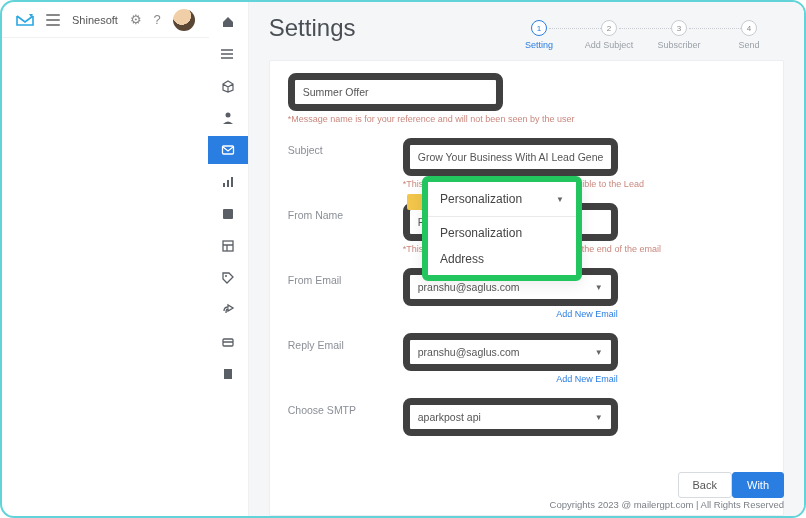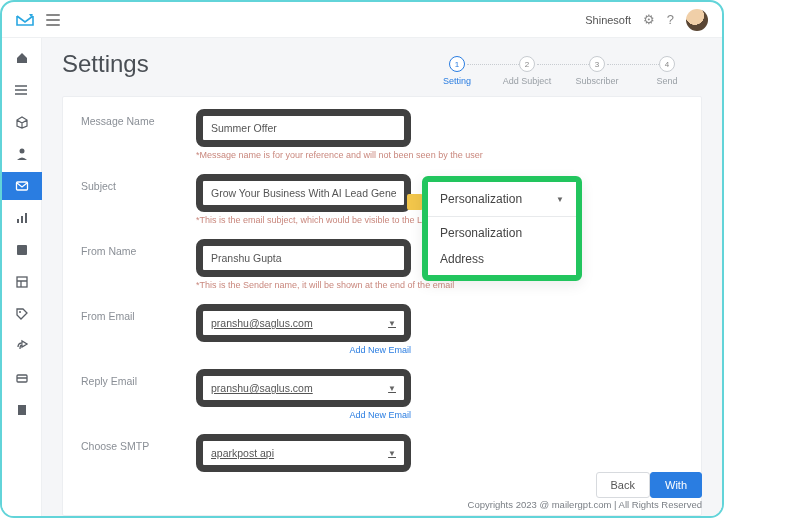--- a/index.html
+++ b/index.html
@@ -1,17 +1,17 @@
 <!DOCTYPE html>
 <html><head>
 <meta charset="utf-8">
 <style>
 * { box-sizing: border-box; margin: 0; padding: 0; font-family: -apple-system, BlinkMacSystemFont, "Segoe UI", Arial, sans-serif; }
 html, body { width: 806px; height: 518px; background: #fff; }
-.app { width: 724px; height: 518px; border: 2px solid #62d4d9; border-radius: 14px; overflow: hidden; display: flex; flex-direction: column; position: relative; }
+.app { width: 806px; height: 518px; border: 2px solid #62d4d9; border-radius: 14px; overflow: hidden; display: flex; position: relative; }
 .topbar { height: 36px; display: flex; align-items: center; padding: 0 14px; border-bottom: 1px solid #eef0f2; gap: 12px; }
 .topbar .left { display: flex; align-items: center; gap: 12px; }
 .topbar .right { margin-left: auto; display: flex; align-items: center; gap: 12px; font-size: 11px; color: #555; }
 .logo svg { display:block; }
 .hamburger { width:14px; height:12px; display:flex; flex-direction:column; justify-content:space-between; }
 .hamburger span { height:2px; background:#888; width:14px; border-radius:1px; }
 .gear, .help { color:#888; font-size:13px; cursor:pointer; }
 .avatar { width:22px; height:22px; border-radius:50%; background: radial-gradient(circle at 40% 30%, #f0cfa8 0 45%, #5a4634 46% 100%); }
 .body { flex:1; display:flex; min-height:0; }
 .sidebar { width:40px; background:#fff; border-right:1px solid #eef0f2; display:flex; flex-direction:column; align-items:center; padding-top:6px; gap:4px; }
@@ -26,21 +26,21 @@
 .step .circle { width:16px; height:16px; border:1px solid #c8ccd1; border-radius:50%; background:#fff; font-size:8px; color:#888; display:flex; align-items:center; justify-content:center; }
 .step.active .circle { border-color:#2a7de1; color:#2a7de1; }
 .step .slabel { font-size:9px; color:#9aa0a6; margin-top:4px; }
 .step.active .slabel { color:#2a7de1; }
 .step:not(:last-child)::after { content:""; position:absolute; top:8px; left:calc(50% + 10px); width:52px; border-top:1px dotted #c8ccd1; }
 .card { margin: 0 20px; background:#fff; border:1px solid #eceef1; border-radius:2px; padding: 12px 18px 16px 18px; overflow:auto; flex:1; }
 .row { display:flex; align-items:flex-start; margin-bottom:6px; }
 .row > label { width:115px; font-size:10.5px; color:#8a8f96; padding-top:6px; }
 .hint { font-size:9px; color:#c9877d; margin:3px 0 8px 0; }
 input.txt, .select { width:215px; height:24px; border:7px solid #404040; border-radius:8px; font-size:10.5px; color:#555; padding:12px 8px; background:#fff; }
-.select { display:flex; align-items:center; justify-content:space-between; cursor:pointer;text-decoration:underline; }
+.select { display:flex; align-items:center; justify-content:space-between; cursor:pointer; }
 .caret { font-size:8px; color:#666; }
 .addlink { font-size:9px; color:#2a7de1; text-align:right; width:215px; margin:3px 0 8px 0; cursor:pointer; }
 .footer-actions { position:absolute; right:20px; bottom:18px; display:flex; gap:0; }
 .btn { height:26px; padding:0 14px; font-size:11px; border-radius:3px; border:1px solid #d7dade; background:#fff; color:#555; cursor:pointer; }
 .btn.primary { background:#2a7de1; border-color:#2a7de1; color:#fff; }
 .copyright { position:absolute; right:20px; bottom:6px; font-size:9.5px; color:#7a7f85; }
 .dropdown { position:absolute; left:420px; top:174px; width:160px; background:#fff; border:6px solid #22c55e; border-radius:6px; box-shadow:0 4px 14px rgba(0,0,0,0.08); z-index:10; padding-bottom:6px; }
 .dd-head { display:flex; align-items:center; justify-content:space-between; padding:10px 12px; font-size:12px; color:#444; border-bottom:1px solid #e8eaec; cursor:pointer; }
 .dd-item { padding:9px 12px 3px 12px; font-size:12px; color:#444; cursor:pointer; }
 .tag-btn { position:absolute; left:405px; top:192px; width:16px; height:16px; background:#f2c64b; border-radius:2px; z-index:5; pointer-events:none; }
@@ -166,21 +166,20 @@
             </div>
           <div class="step">
               <div class="circle">4</div>
               <div class="slabel">Send</div>
             </div>
         </div>
       </div>
 
       <div class="card">
         <div class="row">
-          <label>Message Name</label>
           <div>
             <input class="txt" value="Summer Offer" style="">
             <div class="hint">*Message name is for your reference and will not been seen by the user</div>
           </div>
         </div>
         <div class="row">
           <label>Subject</label>
           <div>
             <input class="txt" value="Grow Your Business With AI Lead Generation" style="">
             <div class="hint">*This is the email subject, which would be visible to the Lead</div>

